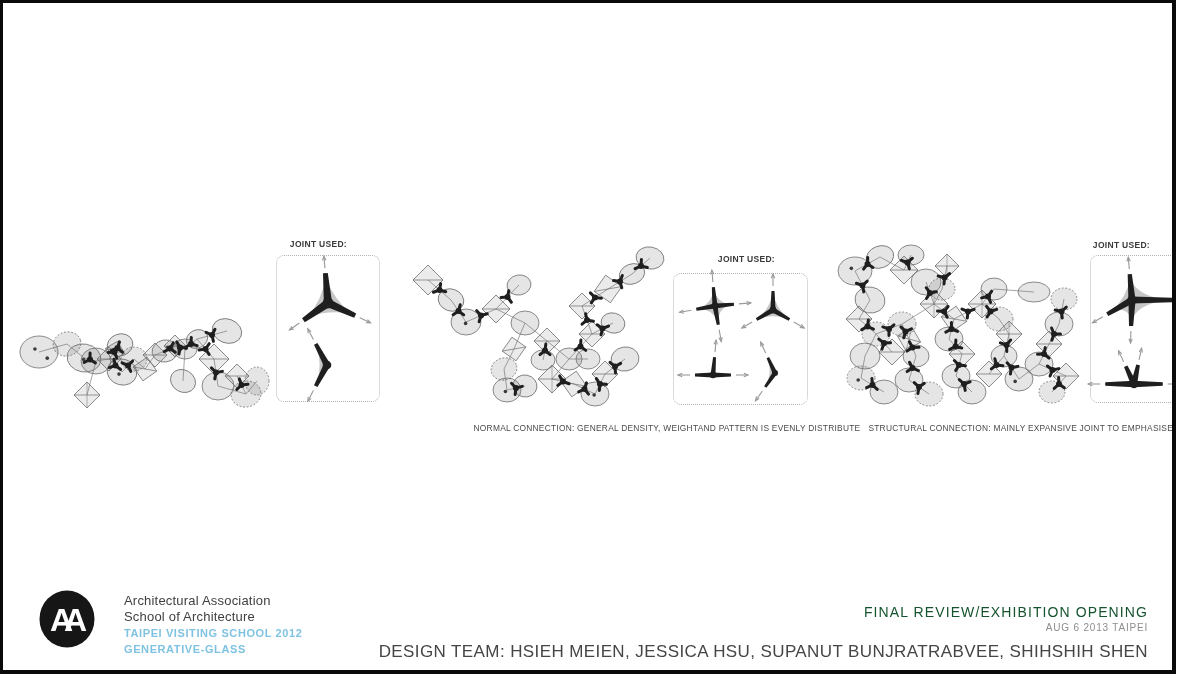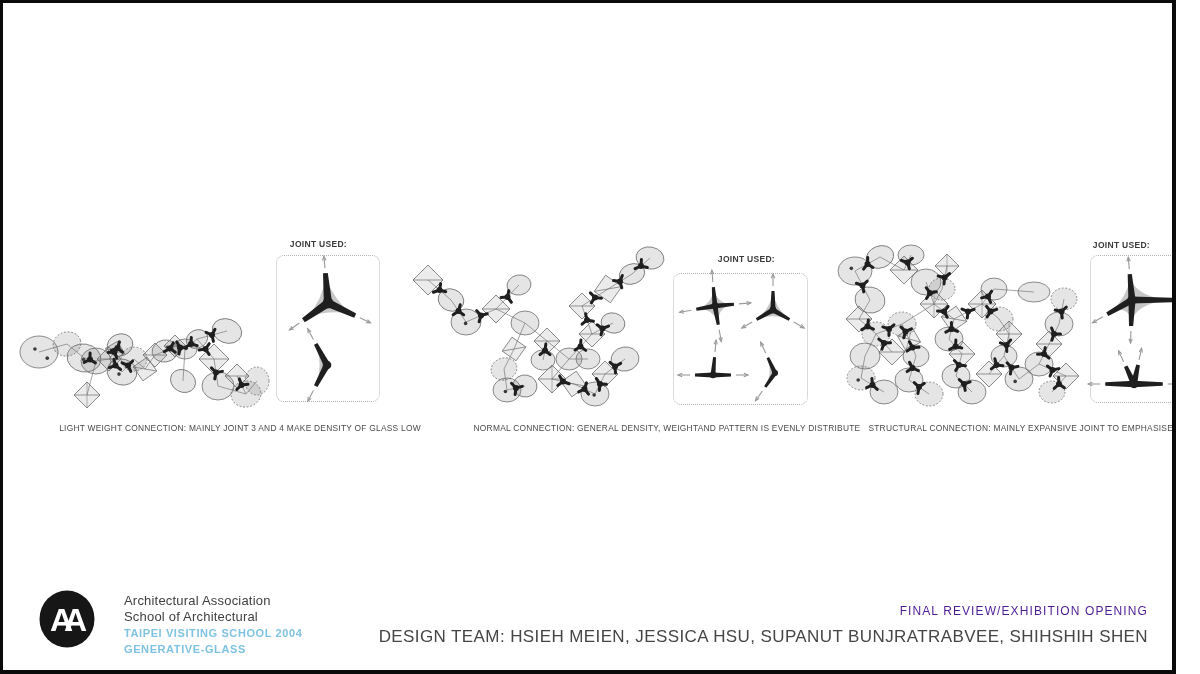--- a/index.html
+++ b/index.html
@@ -23,21 +23,21 @@
   .jlabel1{right:825px;top:236px;} .jlabel2{right:397px;top:251px;} .jlabel3{right:22px;top:237px;}
 
   .footer-left{position:absolute;left:36px;top:587px;display:flex;align-items:flex-start;z-index:3;}
   .aa-logo{flex:0 0 auto;}
   .org-block{margin-left:29px;padding-top:3px;line-height:16px;}
   .org-line{font-size:13px;color:#3f3f3f;letter-spacing:.2px;}
   .blue-line{font-size:11px;letter-spacing:.6px;line-height:16px;font-weight:700;}
   .org-block .blue-line:first-of-type{margin-top:2px;}
 
   .footer-right{position:absolute;right:24px;top:601px;text-align:right;z-index:3;}
-  .event-title{font-size:12px;color:#4c1d95;letter-spacing:1.1px;}
+  .event-title{font-size:14px;color:#14532d;letter-spacing:1.1px;}
   .event-date{font-size:10px;color:#8d8d8d;letter-spacing:.8px;margin-top:2px;}
   .design-team{font-size:17px;color:#454545;letter-spacing:.4px;margin-top:9px;}
 </style>
 </head>
 <body>
 
 <div class="canvas">
 
   <svg id="diagram" width="1200" height="674" viewBox="0 0 1200 674">
       <g>
@@ -727,36 +727,36 @@
     </svg>
 
   <div class="joint-box" id="jbox0" style="left: 273px; top: 252px; width: 102px; height: 145px;"></div>
   <div class="joint-box" id="jbox1" style="left: 670px; top: 270px; width: 133px; height: 130px;"></div>
   <div class="joint-box" id="jbox2" style="left: 1087px; top: 252px; width: 91px; height: 146px;"></div>
 
   <div class="joint-label jlabel1">JOINT USED:</div>
   <div class="joint-label jlabel2">JOINT USED:</div>
   <div class="joint-label jlabel3">JOINT USED:</div>
 
-  <div class="caption c1">LIGHT WEIGHT CONNECTION: MAINLY JOINT 3 AND 4 MAKE DENSITY OF GLASS LOW</div>
   <div class="caption c2">NORMAL CONNECTION: GENERAL DENSITY, WEIGHTAND PATTERN IS EVENLY DISTRIBUTE</div>
   <div class="caption c3">STRUCTURAL CONNECTION: MAINLY EXPANSIVE JOINT TO EMPHASISE DENSITY</div>
 
   <div class="footer-left">
     <svg class="aa-logo" width="56" height="58" viewBox="0 0 56 58">
       <ellipse cx="28" cy="29" rx="27.5" ry="28.5" fill="#161616"></ellipse>
       <text x="11" y="41" font-family="Liberation Sans, sans-serif" font-size="32" font-weight="700" fill="#ffffff">A</text>
       <text x="25" y="41" font-family="Liberation Sans, sans-serif" font-size="32" font-weight="700" fill="#ffffff">A</text>
     </svg>
     <div class="org-block">
       <div class="org-line">Architectural Association</div>
-      <div class="org-line">School of Architectural</div>
-      <div class="blue-line" id="program-line" style="color: rgb(127, 194, 226);">TAIPEI VISITING SCHOOL 2004</div>
+      <div class="org-line">School of Architecture</div>
+      <div class="blue-line" id="program-line" style="color: rgb(127, 194, 226);">TAIPEI VISITING SCHOOL 2012</div>
       <div class="blue-line" id="project-line" style="color: rgb(127, 194, 226);">GENERATIVE-GLASS</div>
     </div>
   </div>
 
   <div class="footer-right">
     <div class="event-title">FINAL REVIEW/EXHIBITION OPENING</div>
+    <div class="event-date">AUG 6 2013 TAIPEI</div>
     <div class="design-team">DESIGN TEAM: HSIEH MEIEN, JESSICA HSU, SUPANUT BUNJRATRABVEE, SHIHSHIH SHEN</div>
   </div>
 
 </div>
 
 </body></html>

